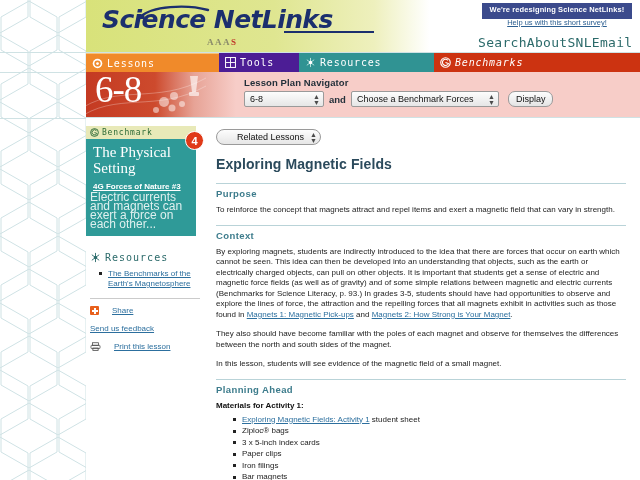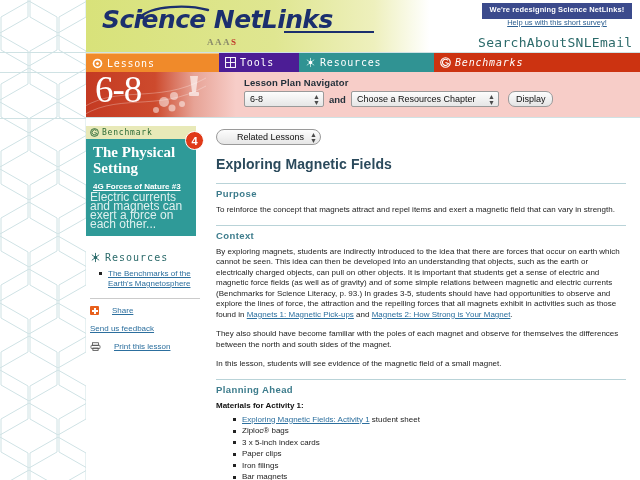--- a/index.html
+++ b/index.html
@@ -253,21 +253,21 @@
     font-family: "DejaVu Sans Mono", monospace;
     font-size: 8px;
     letter-spacing: 0.8px;
   }
   .bm-title {
     font-family: "Liberation Serif", serif;
     font-size: 15px;
     line-height: 16px;
     padding: 5px 8px 6px 7px;
     color: #ffffff;
-    font-weight: bold;
+    font-weight: normal;
   }
   .bm-badge {
     position: absolute;
     right: -8px; top: 5px;
     width: 19px; height: 19px;
     border-radius: 50%;
     background: #e03a18;
     color: #ffffff;
     font-size: 11px;
     font-weight: bold;
@@ -533,21 +533,21 @@
 
       <div class="lpn">
         <div class="lpn-title">Lesson Plan Navigator</div>
         <div class="lpn-row">
           <div class="sel sel-grade">
             <span>6-8</span>
             <span class="sel-arrows">▲<br>▼</span>
           </div>
           <span class="lpn-and">and</span>
           <div class="sel sel-chapter">
-            <span>Choose a Resources Chapter</span>
+            <span>Choose a Benchmark Forces</span>
             <span class="sel-arrows">▲<br>▼</span>
           </div>
           <div class="btn-display">Display</div>
         </div>
       </div>
     </div>
 
     <div class="body-wrap">
 
       <div class="sidebar">

